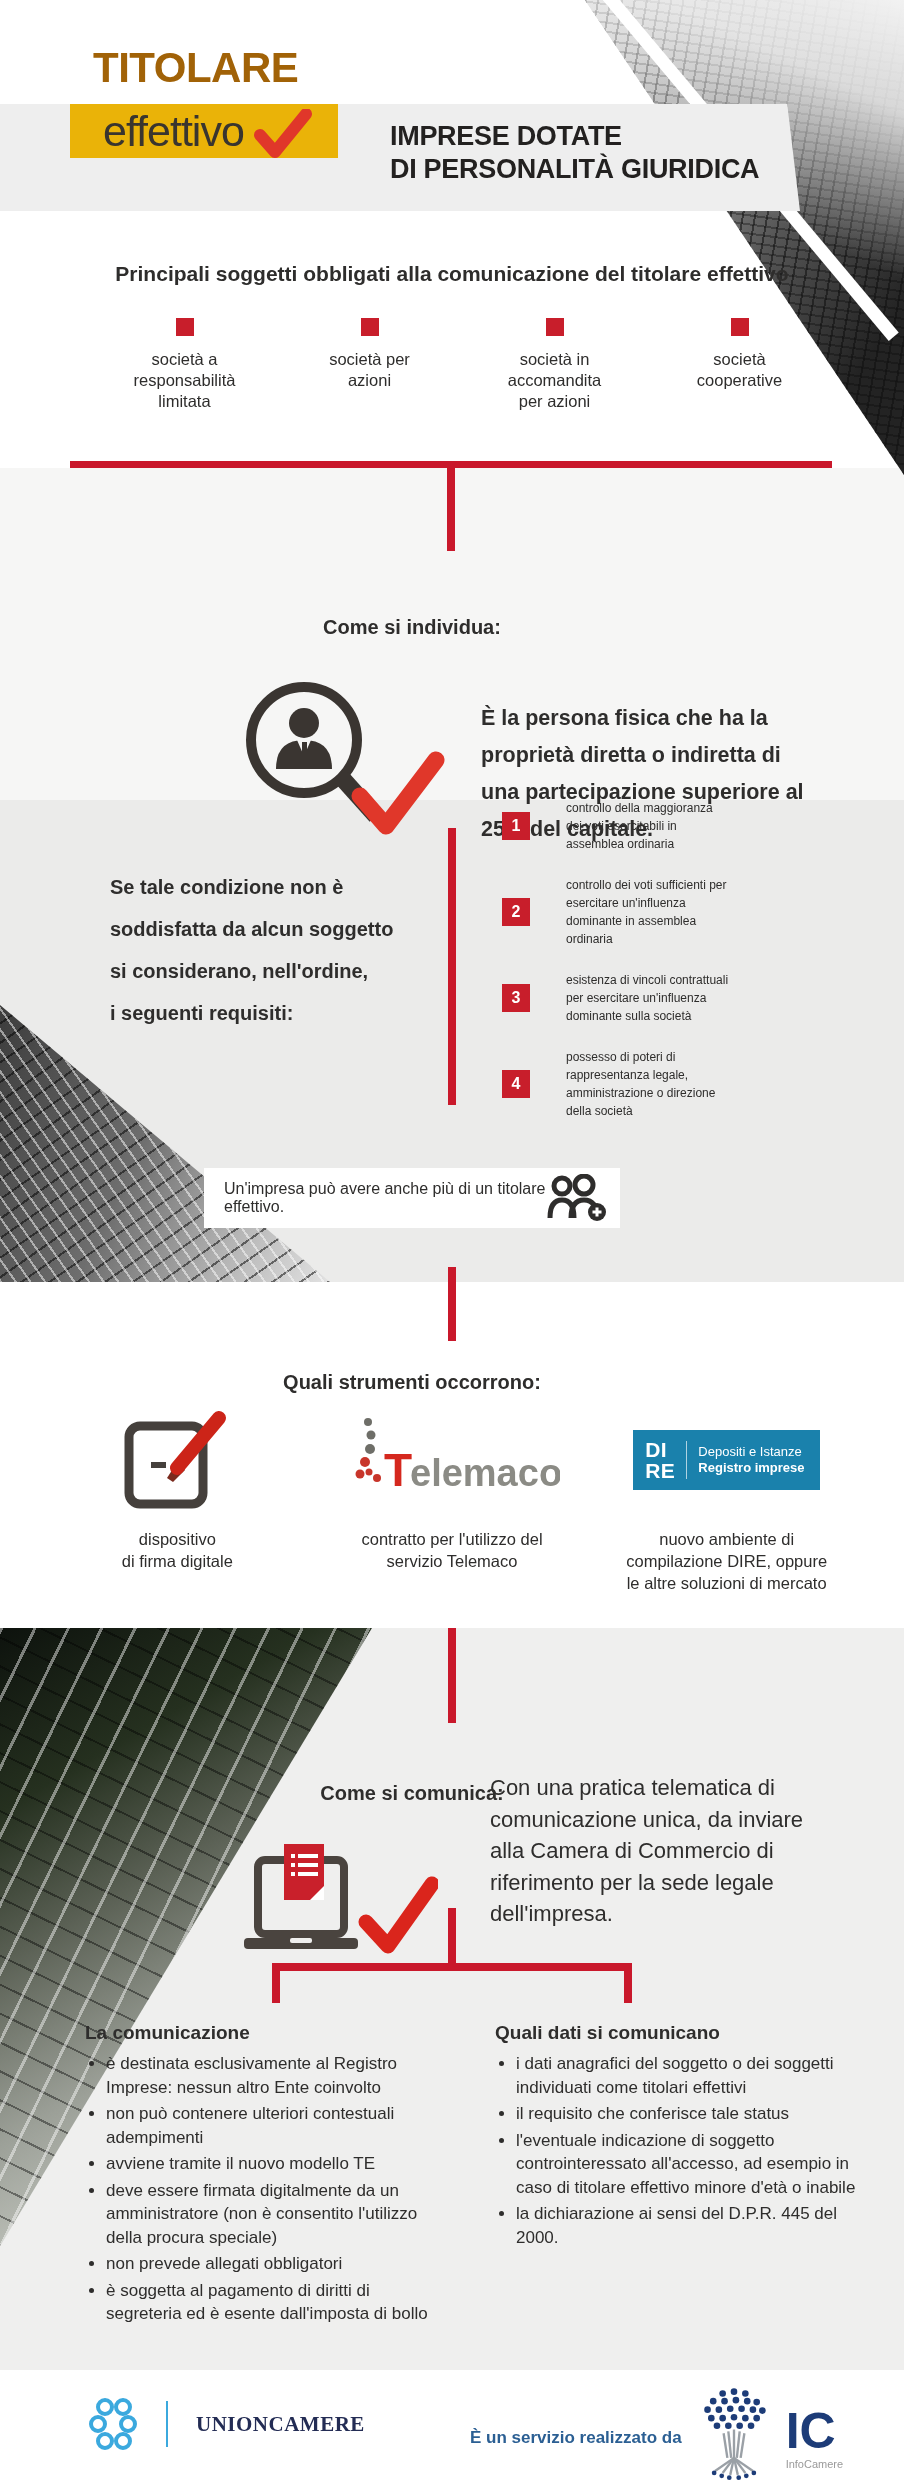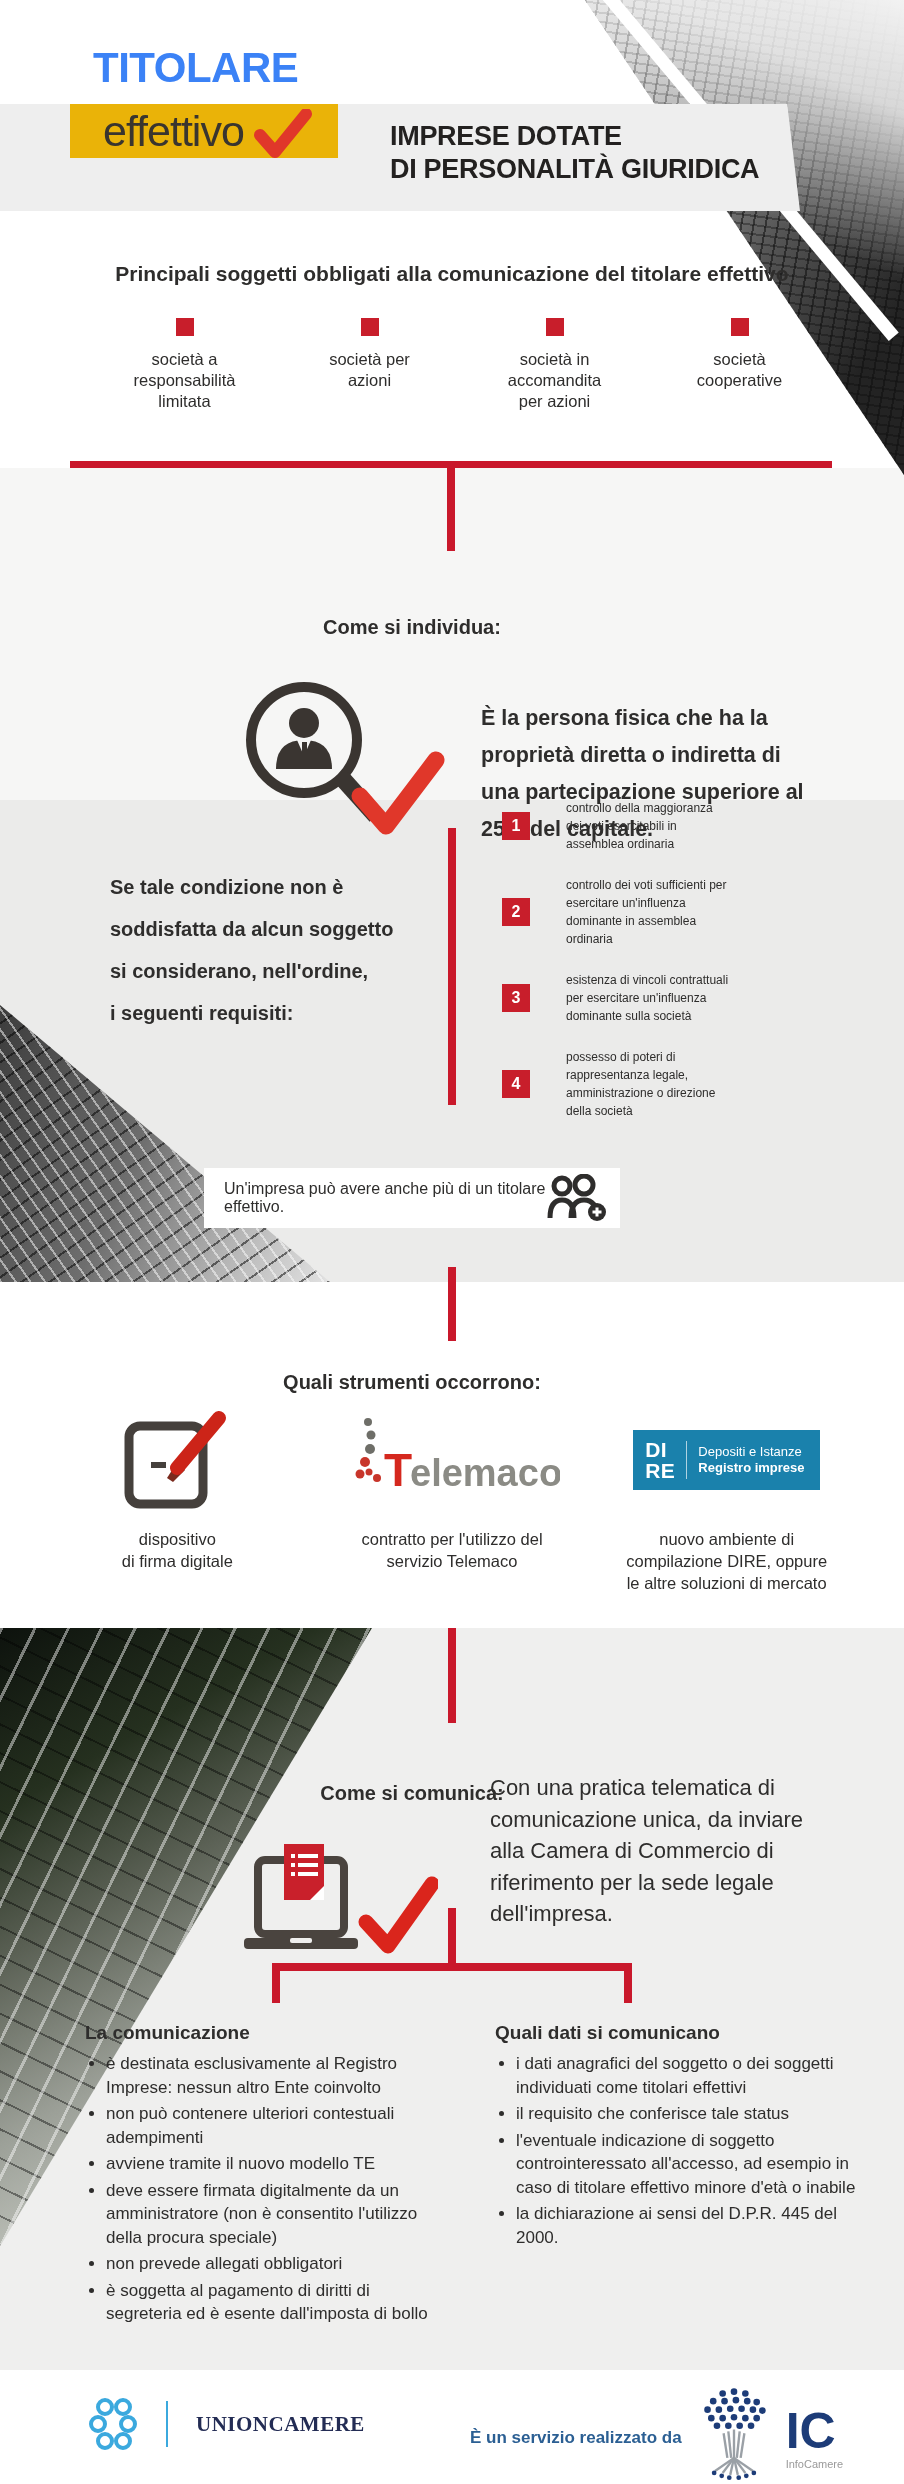--- a/index.html
+++ b/index.html
@@ -13,21 +13,21 @@
     clip-path:polygon(100% 0,100% 100%,0 0);
     background:
       linear-gradient(25deg, rgba(255,255,255,0) 55%, rgba(240,240,240,.85) 82%, #f2f2f2 100%),
       repeating-linear-gradient(100deg, rgba(15,15,15,.55) 0 2px, rgba(255,255,255,0) 2px 12px),
       repeating-linear-gradient(8deg, rgba(10,10,10,.35) 0 2px, rgba(255,255,255,0) 2px 9px),
       linear-gradient(125deg,#d6d6d6 0%,#969696 30%,#555555 55%,#232323 82%);}
   .photo-slash{left:598px;top:-8px;width:13px;height:450px;background:#ffffff;
     transform:rotate(-40deg);transform-origin:50% 0;z-index:2;}
   .band{left:0;top:104px;width:800px;height:107px;background:#eeeeee;z-index:3;
     clip-path:polygon(0 0,98.4% 0,100% 100%,0 100%);}
-  .brand-title{left:93px;top:44px;margin:0;font-size:42px;font-weight:700;color:#3b82f6;letter-spacing:-.5px;z-index:4;}
+  .brand-title{left:93px;top:44px;margin:0;font-size:42px;font-weight:700;color:#a16207;letter-spacing:-.5px;z-index:4;}
   .brand-box{left:70px;top:104px;width:268px;height:54px;background:#eab308;z-index:4;
     display:flex;align-items:center;padding-left:33px;box-sizing:border-box;}
   .brand-sub{font-size:43px;font-weight:400;color:#39352f;letter-spacing:-1px;line-height:1;}
   .brand-check{margin-left:10px;margin-top:6px;}
   .banner{left:390px;top:120px;margin:0;font-size:27px;font-weight:700;line-height:33px;color:#232120;z-index:4;letter-spacing:-.3px;}
 
   
   .subjects-heading{left:0;top:262px;width:904px;text-align:center;font-size:21px;font-weight:700;margin:0;z-index:4;}
   .subjects-row{left:92px;top:318px;width:740px;display:flex;z-index:4;}
   .subject-col{width:185px;text-align:center;}

